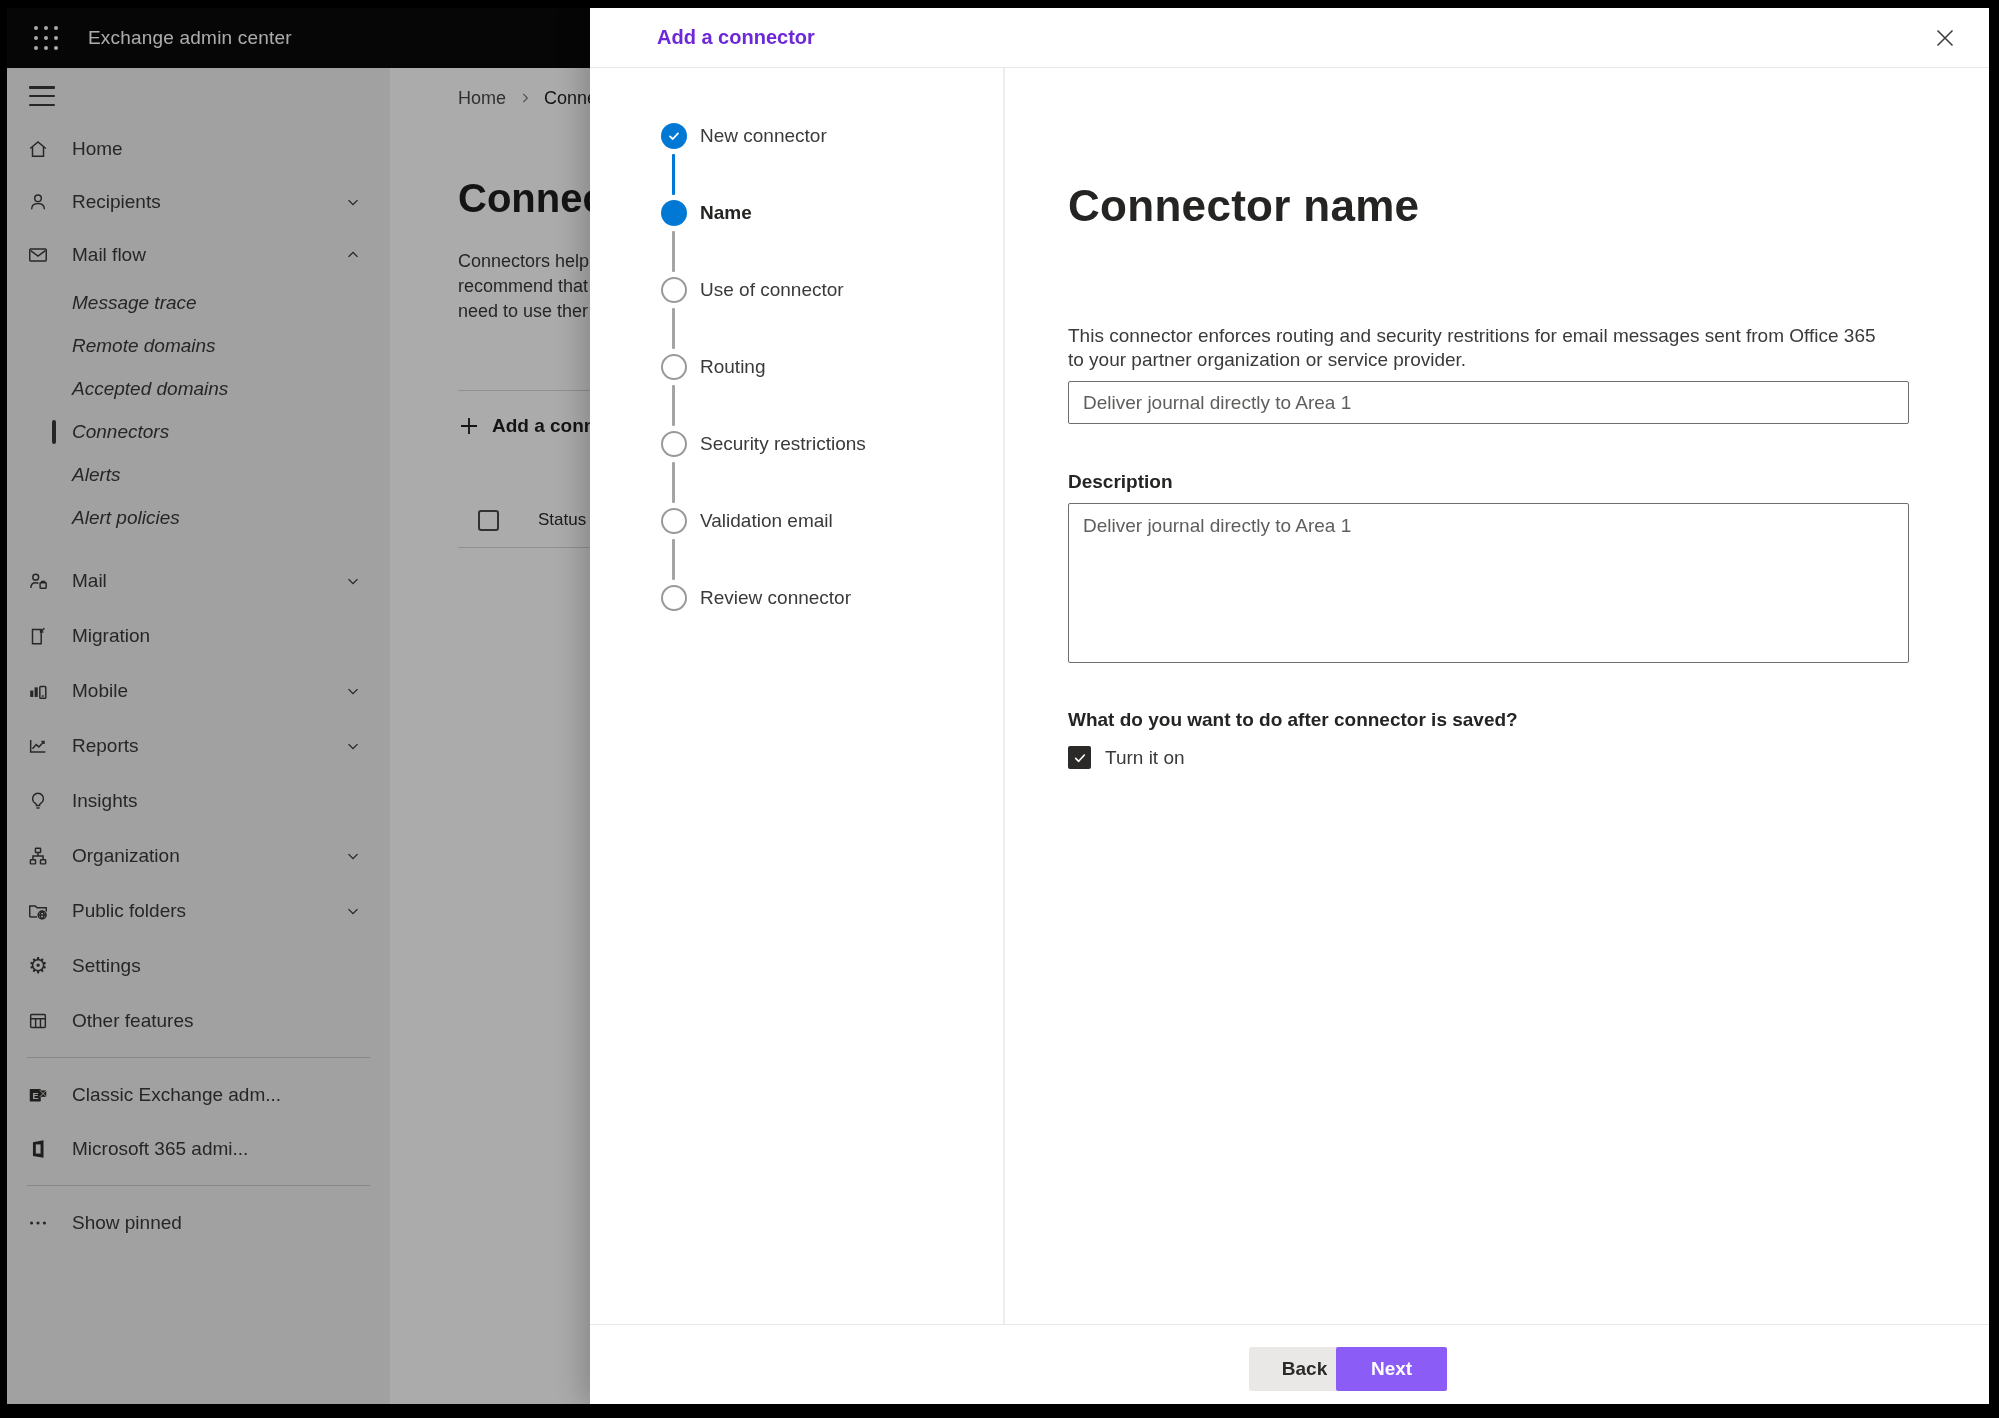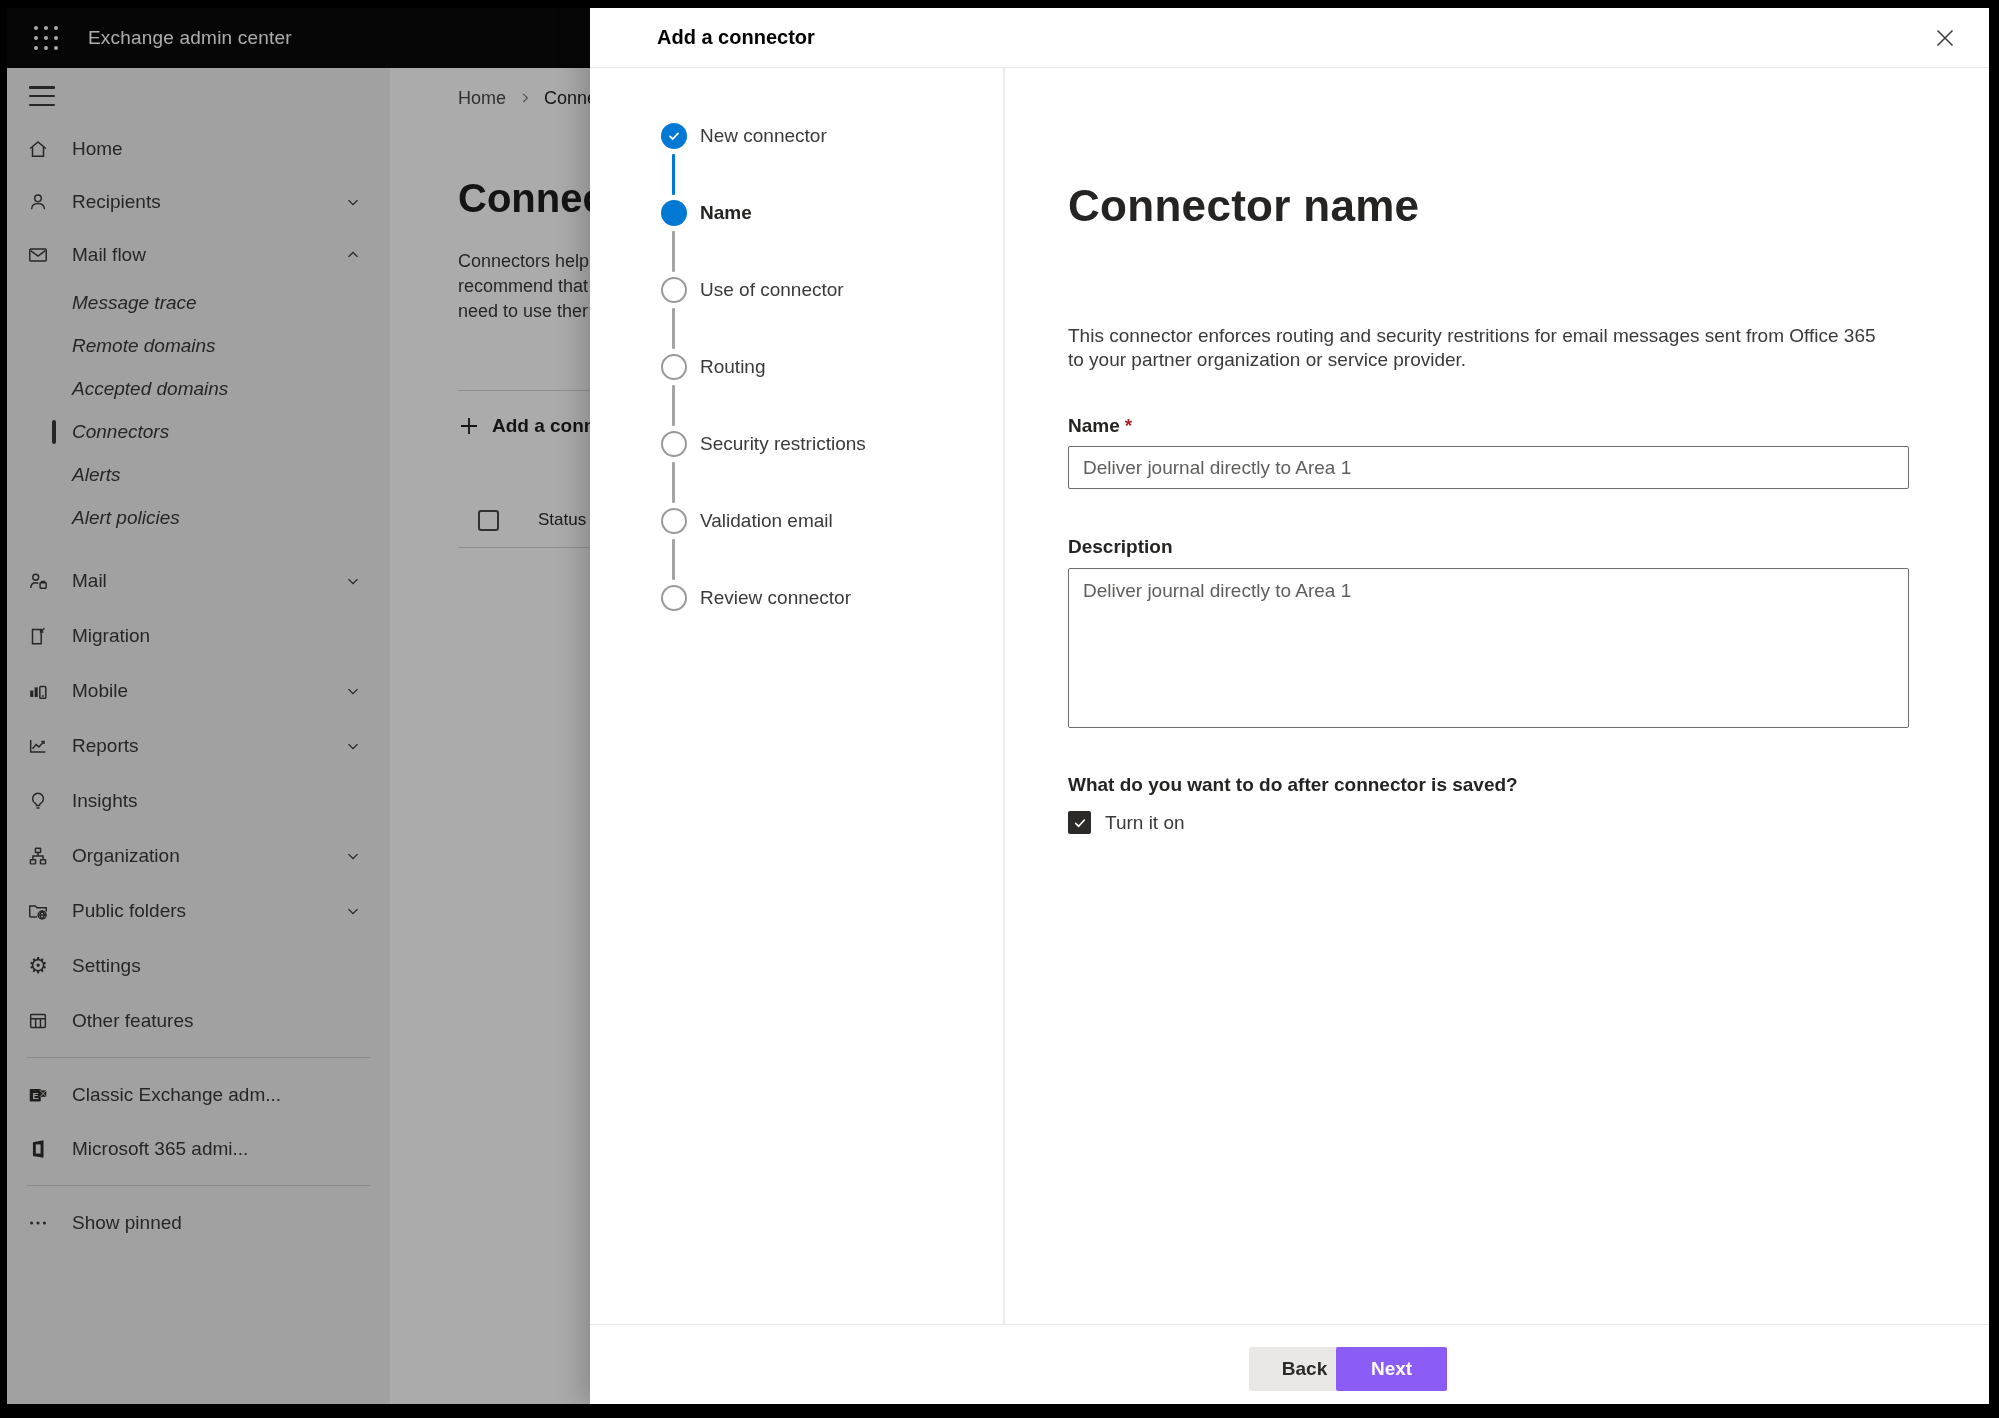--- a/index.html
+++ b/index.html
@@ -45,21 +45,21 @@
   .cbx-empty { width:21px; height:21px; border:2px solid #4a4948; border-radius:3px; margin-left:20px; background:transparent; cursor:pointer; }
   .thead-lbl { margin-left:39px; font-size:17px; color:#2b2a29; cursor:pointer; }
   .thead-sort { margin-left:8px; color:#2b2a29; display:flex; }
   .thead-divider { margin-top:11px; border-top:1px solid #d7d5d3; width:900px; }
 
   .scrim { position:absolute; inset:0; background:rgba(0,0,0,0.33); z-index:5; }
 
   
   .dialog { position:absolute; left:583px; top:0; width:1399px; height:1396px; background:#fff; z-index:10; display:flex; flex-direction:column; box-shadow:-10px 0 24px rgba(0,0,0,0.18); }
   .d-header { height:60px; flex:none; border-bottom:1px solid #e8e8e8; position:relative; display:flex; align-items:center; }
-  .d-title { margin-left:67px; font-size:20px; font-weight:700; color:#000000; }
+  .d-title { margin-left:67px; font-size:20px; font-weight:700; color:#6d28d9; }
   .d-close { position:absolute; right:26px; top:50%; transform:translateY(-50%); width:36px; height:36px; display:flex; align-items:center; justify-content:center; cursor:pointer; color:#3a3a38; background:none; border:none; }
 
   .d-body { flex:1; display:flex; min-height:0; }
   .stepper { width:415px; flex:none; border-right:2px solid #ededed; padding-top:55px; }
   .step { position:relative; height:26px; margin-bottom:51px; display:flex; align-items:center; }
   .s-circle { width:26px; height:26px; border-radius:50%; margin-left:71px; flex:none; display:flex; align-items:center; justify-content:center; }
   .s-circle.done, .s-circle.current { background:#0078d4; }
   .s-circle.future { background:#fff; border:2.5px solid #9b9998; }
   .s-label { margin-left:13px; font-size:19px; color:#3b3a39; white-space:nowrap; }
   .step.is-current .s-label { font-weight:700; color:#252423; }
@@ -427,23 +427,20 @@
           <span class="s-circle future"></span>
           <span class="s-label">Review connector</span>
         </div>
       </div>
 
       <div class="d-main">
         <h1 class="d-heading">Connector name</h1>
         <p class="d-para">This connector enforces routing and security restritions for email messages sent from Office 365
 to your partner organization or service provider.</p>
 
-        <div class="field-label">
-          <span>Name</span><span class="req">*</span>
-        </div>
         <input class="txt-input" type="text" value="Deliver journal directly to Area 1" style="">
 
         <div class="field-label desc">Description</div>
         <textarea class="txt-area" style="">Deliver journal directly to Area 1</textarea>
 
         <div class="question">What do you want to do after connector is saved?</div>
         <div class="check-row">
           <span class="cbx-checked">
             <svg width="16" height="16" viewBox="0 0 24 24" fill="none" stroke="#fff" stroke-width="2.4" stroke-linecap="round" stroke-linejoin="round">
                 <path d="M5.5 12.5 L10 17 L18.5 7.5"></path>

